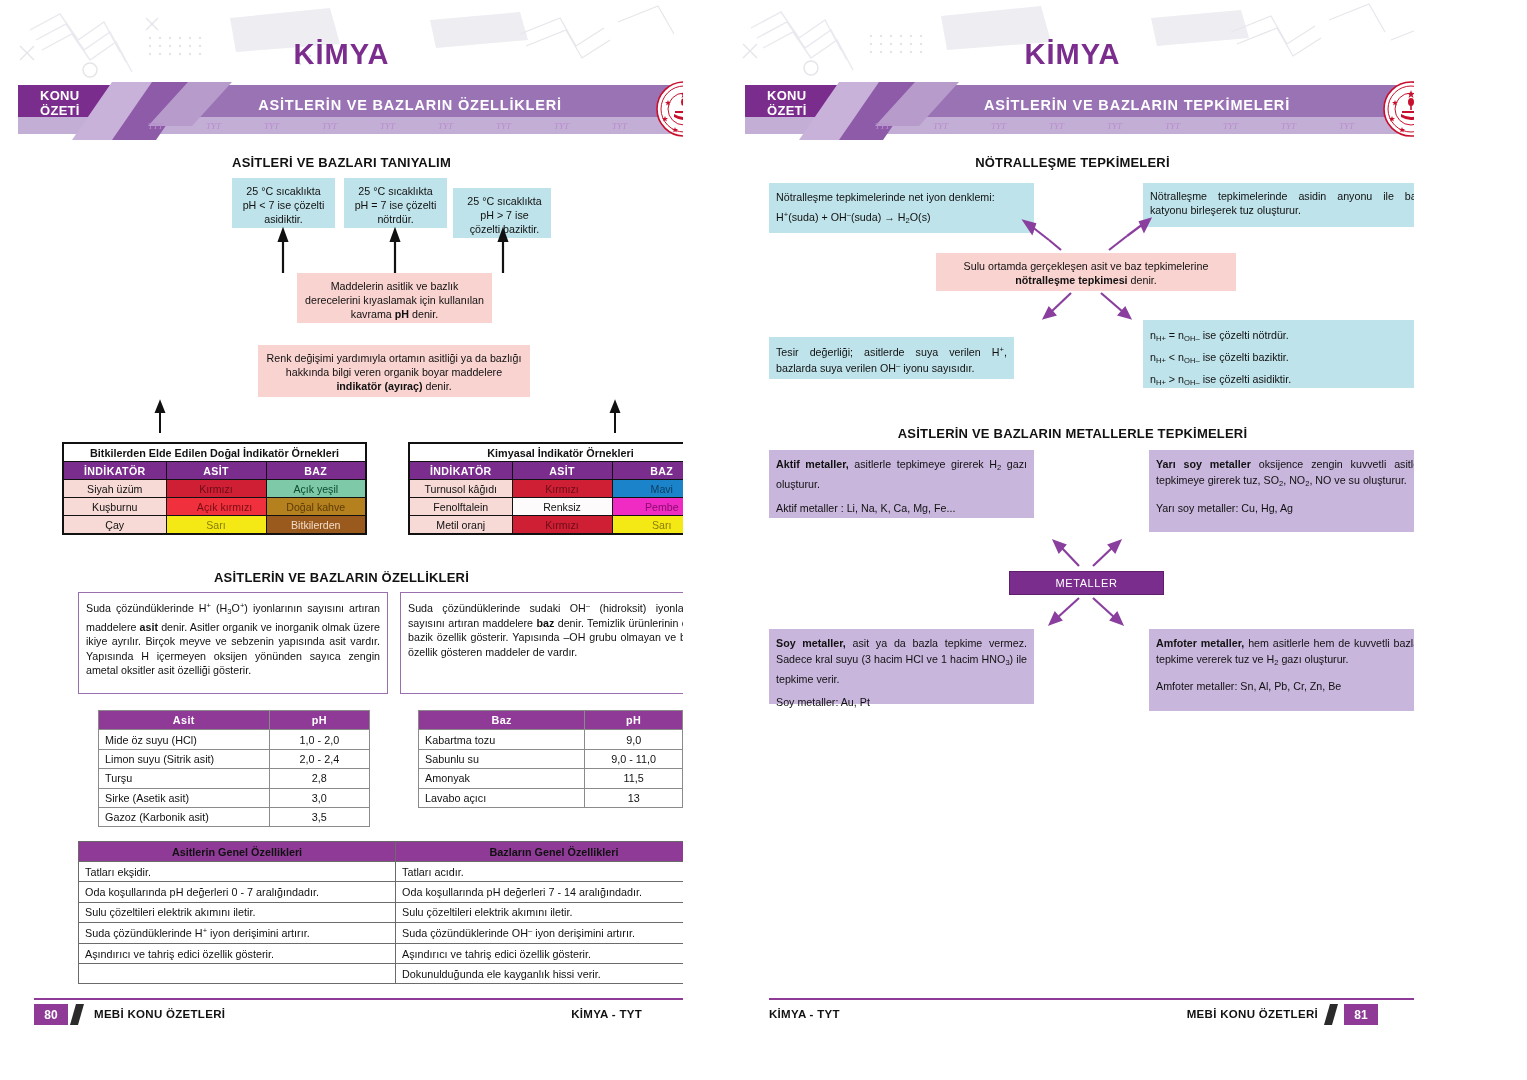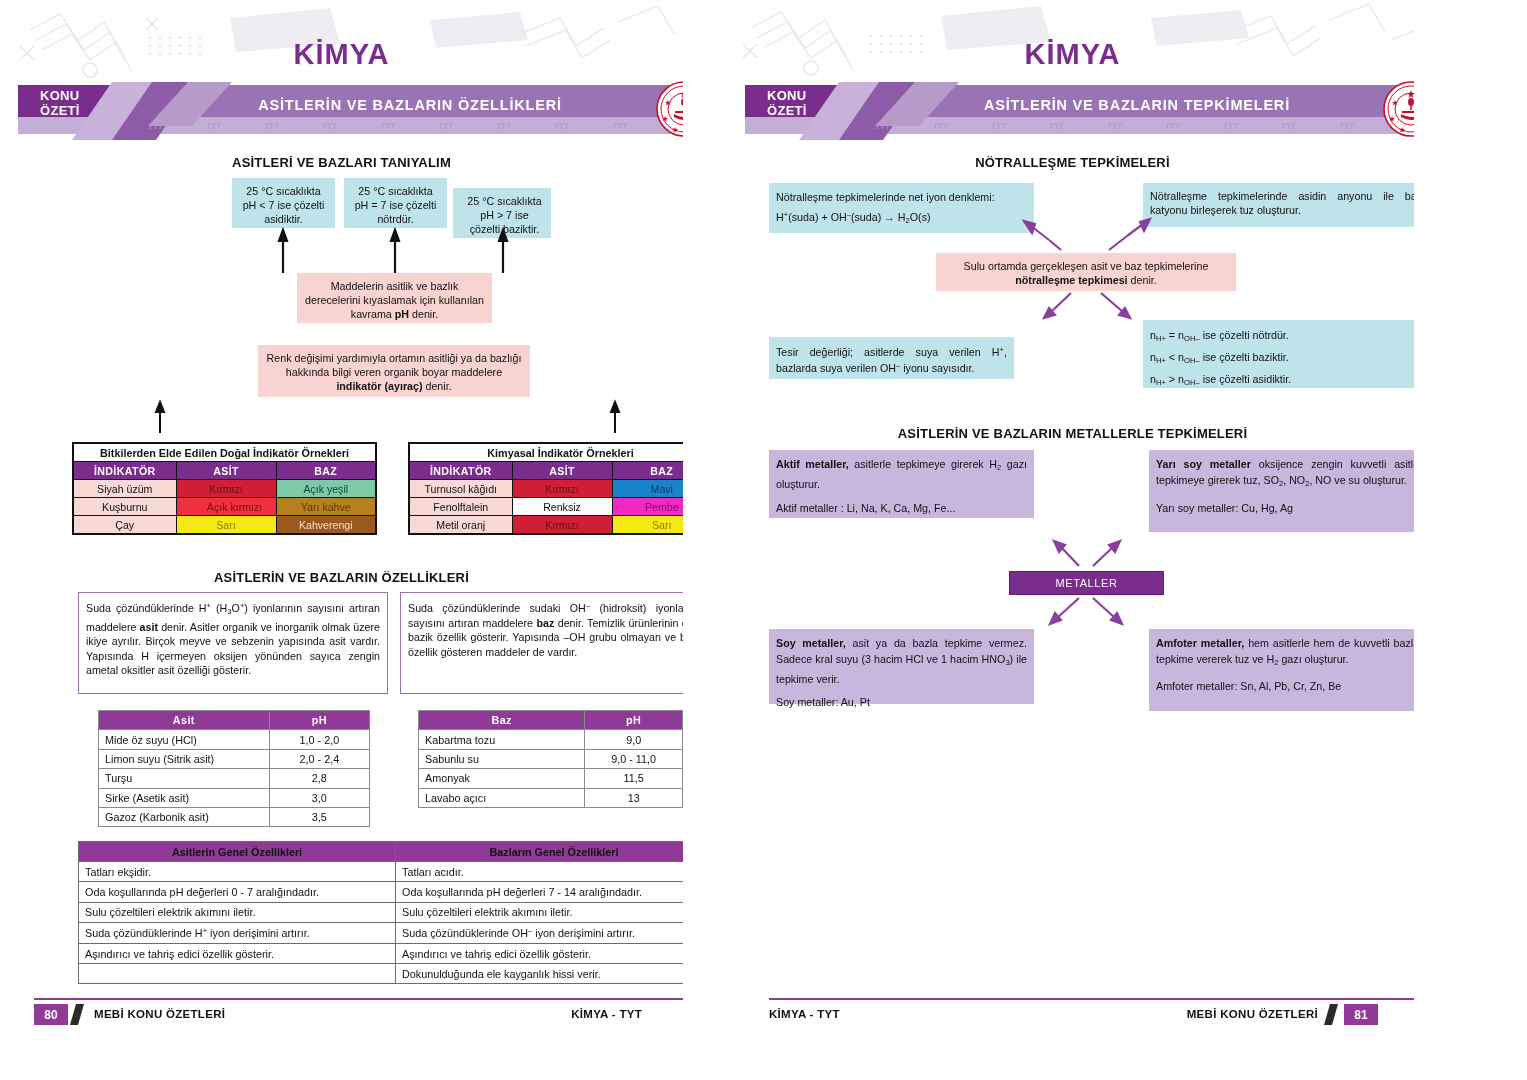--- a/index.html
+++ b/index.html
@@ -225,44 +225,44 @@
           <polygon points="503,230 499,241 507,241"></polygon>
       </g>
       <g stroke="#111" stroke-width="2" fill="#111">
         <line x1="160" y1="433" x2="160" y2="410"></line>
           <polygon points="160,402 156,412 164,412"></polygon>
         <line x1="615" y1="433" x2="615" y2="410"></line>
           <polygon points="615,402 611,412 619,412"></polygon>
       </g>
     </svg>
 
-    <table class="ind-table" style="left:72px; top:442px; width:305px;">
+    <table class="ind-table" style="left:62px; top:442px; width:305px;">
       <tbody>
           <tr>
         <td class="ind-title" colspan="3">Bitkilerden Elde Edilen Doğal İndikatör Örnekleri</td>
       </tr>
       <tr>
         <th class="ind-hdr" style="width:34%">İNDİKATÖR</th>
         <th class="ind-hdr" style="width:33%">ASİT</th>
         <th class="ind-hdr" style="width:33%">BAZ</th>
       </tr>
       <tr>
         <td class="cell-name">Siyah üzüm</td>
         <td style="background: rgb(207, 31, 52); color: rgb(107, 13, 24);">Kırmızı</td>
         <td style="background: rgb(126, 201, 168); color: rgb(14, 74, 49);">Açık yeşil</td>
       </tr>
       <tr>
         <td class="cell-name">Kuşburnu</td>
         <td style="background: rgb(240, 48, 60); color: rgb(122, 13, 20); padding-left: 20px;">Açık kırmızı</td>
-        <td style="background: rgb(181, 128, 30); color: rgb(93, 60, 6);">Yarı kahve</td>
+        <td style="background: rgb(181, 128, 30); color: rgb(93, 60, 6);">Doğal kahve</td>
       </tr>
       <tr>
         <td class="cell-name">Çay</td>
         <td style="background: rgb(245, 233, 21); color: rgb(138, 125, 6);">Sarı</td>
-        <td style="background: rgb(154, 90, 30); color: rgb(242, 221, 200);">Kahverengi</td>
+        <td style="background: rgb(154, 90, 30); color: rgb(242, 221, 200);">Bitkilerden</td>
       </tr>
     </tbody>
       </table>
 
     <table class="ind-table" style="left:408px; top:442px; width:305px;">
       <tbody>
           <tr>
         <td class="ind-title" colspan="3">Kimyasal İndikatör Örnekleri</td>
       </tr>
       <tr>

